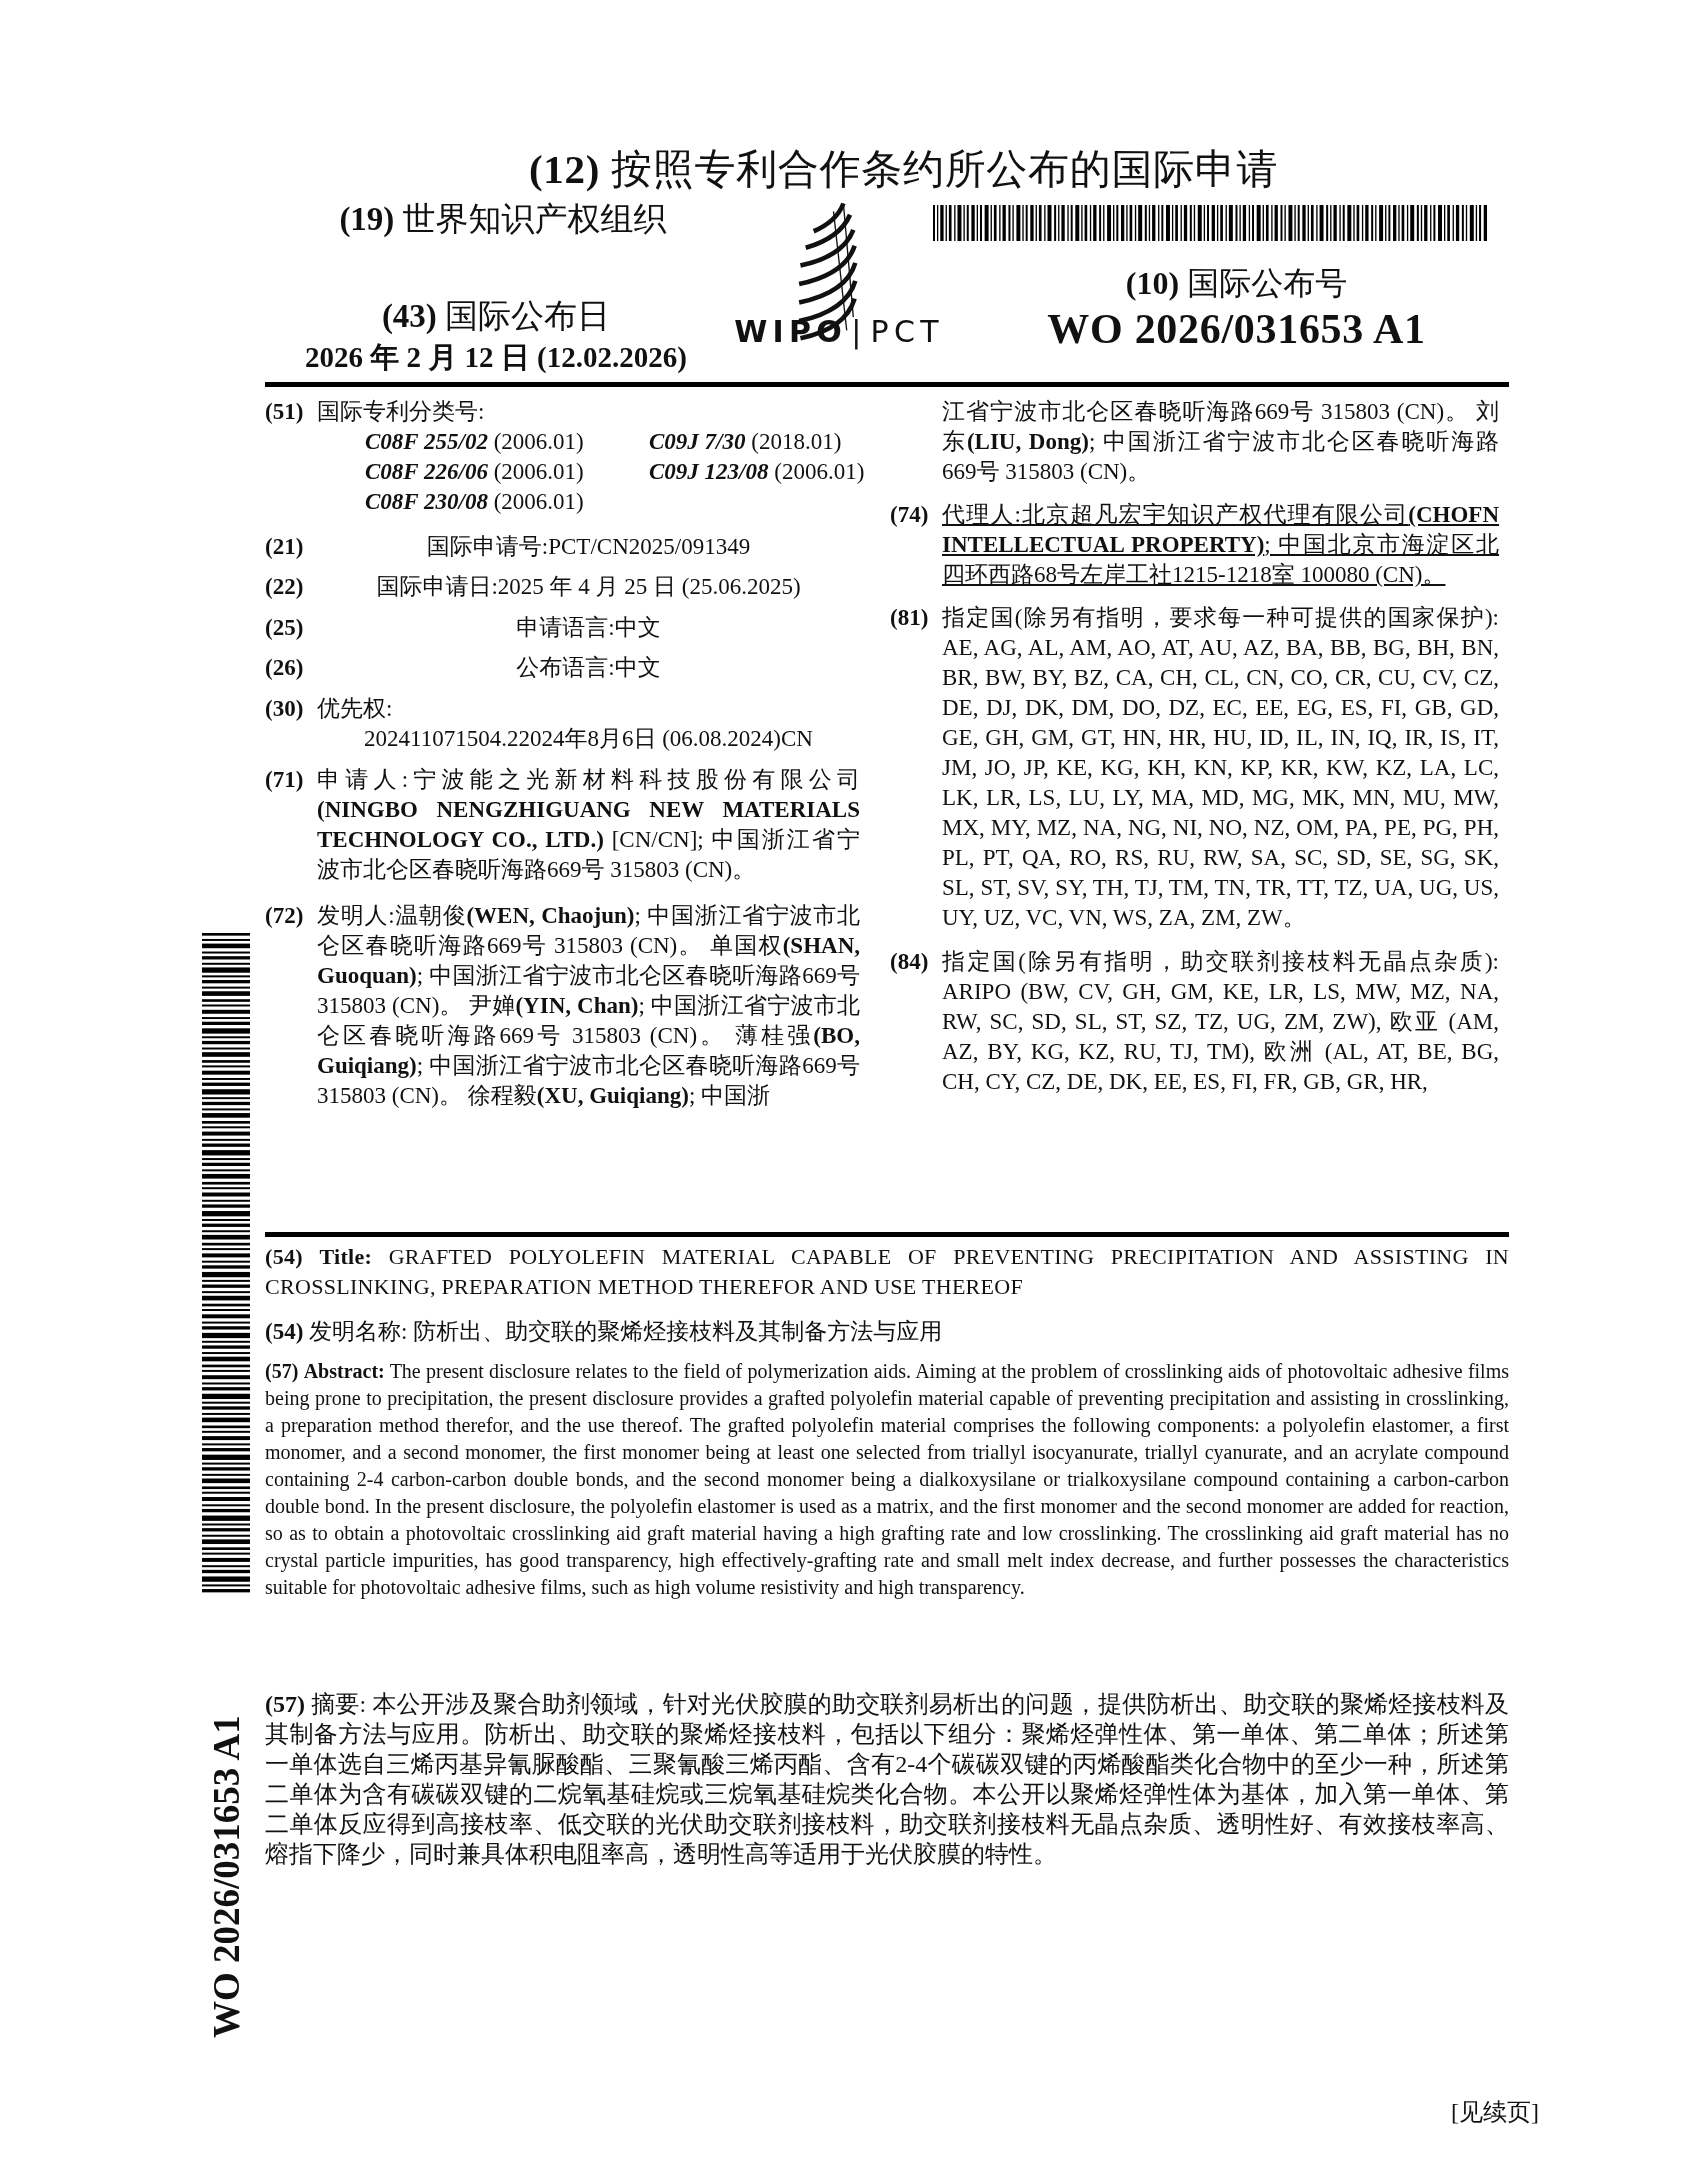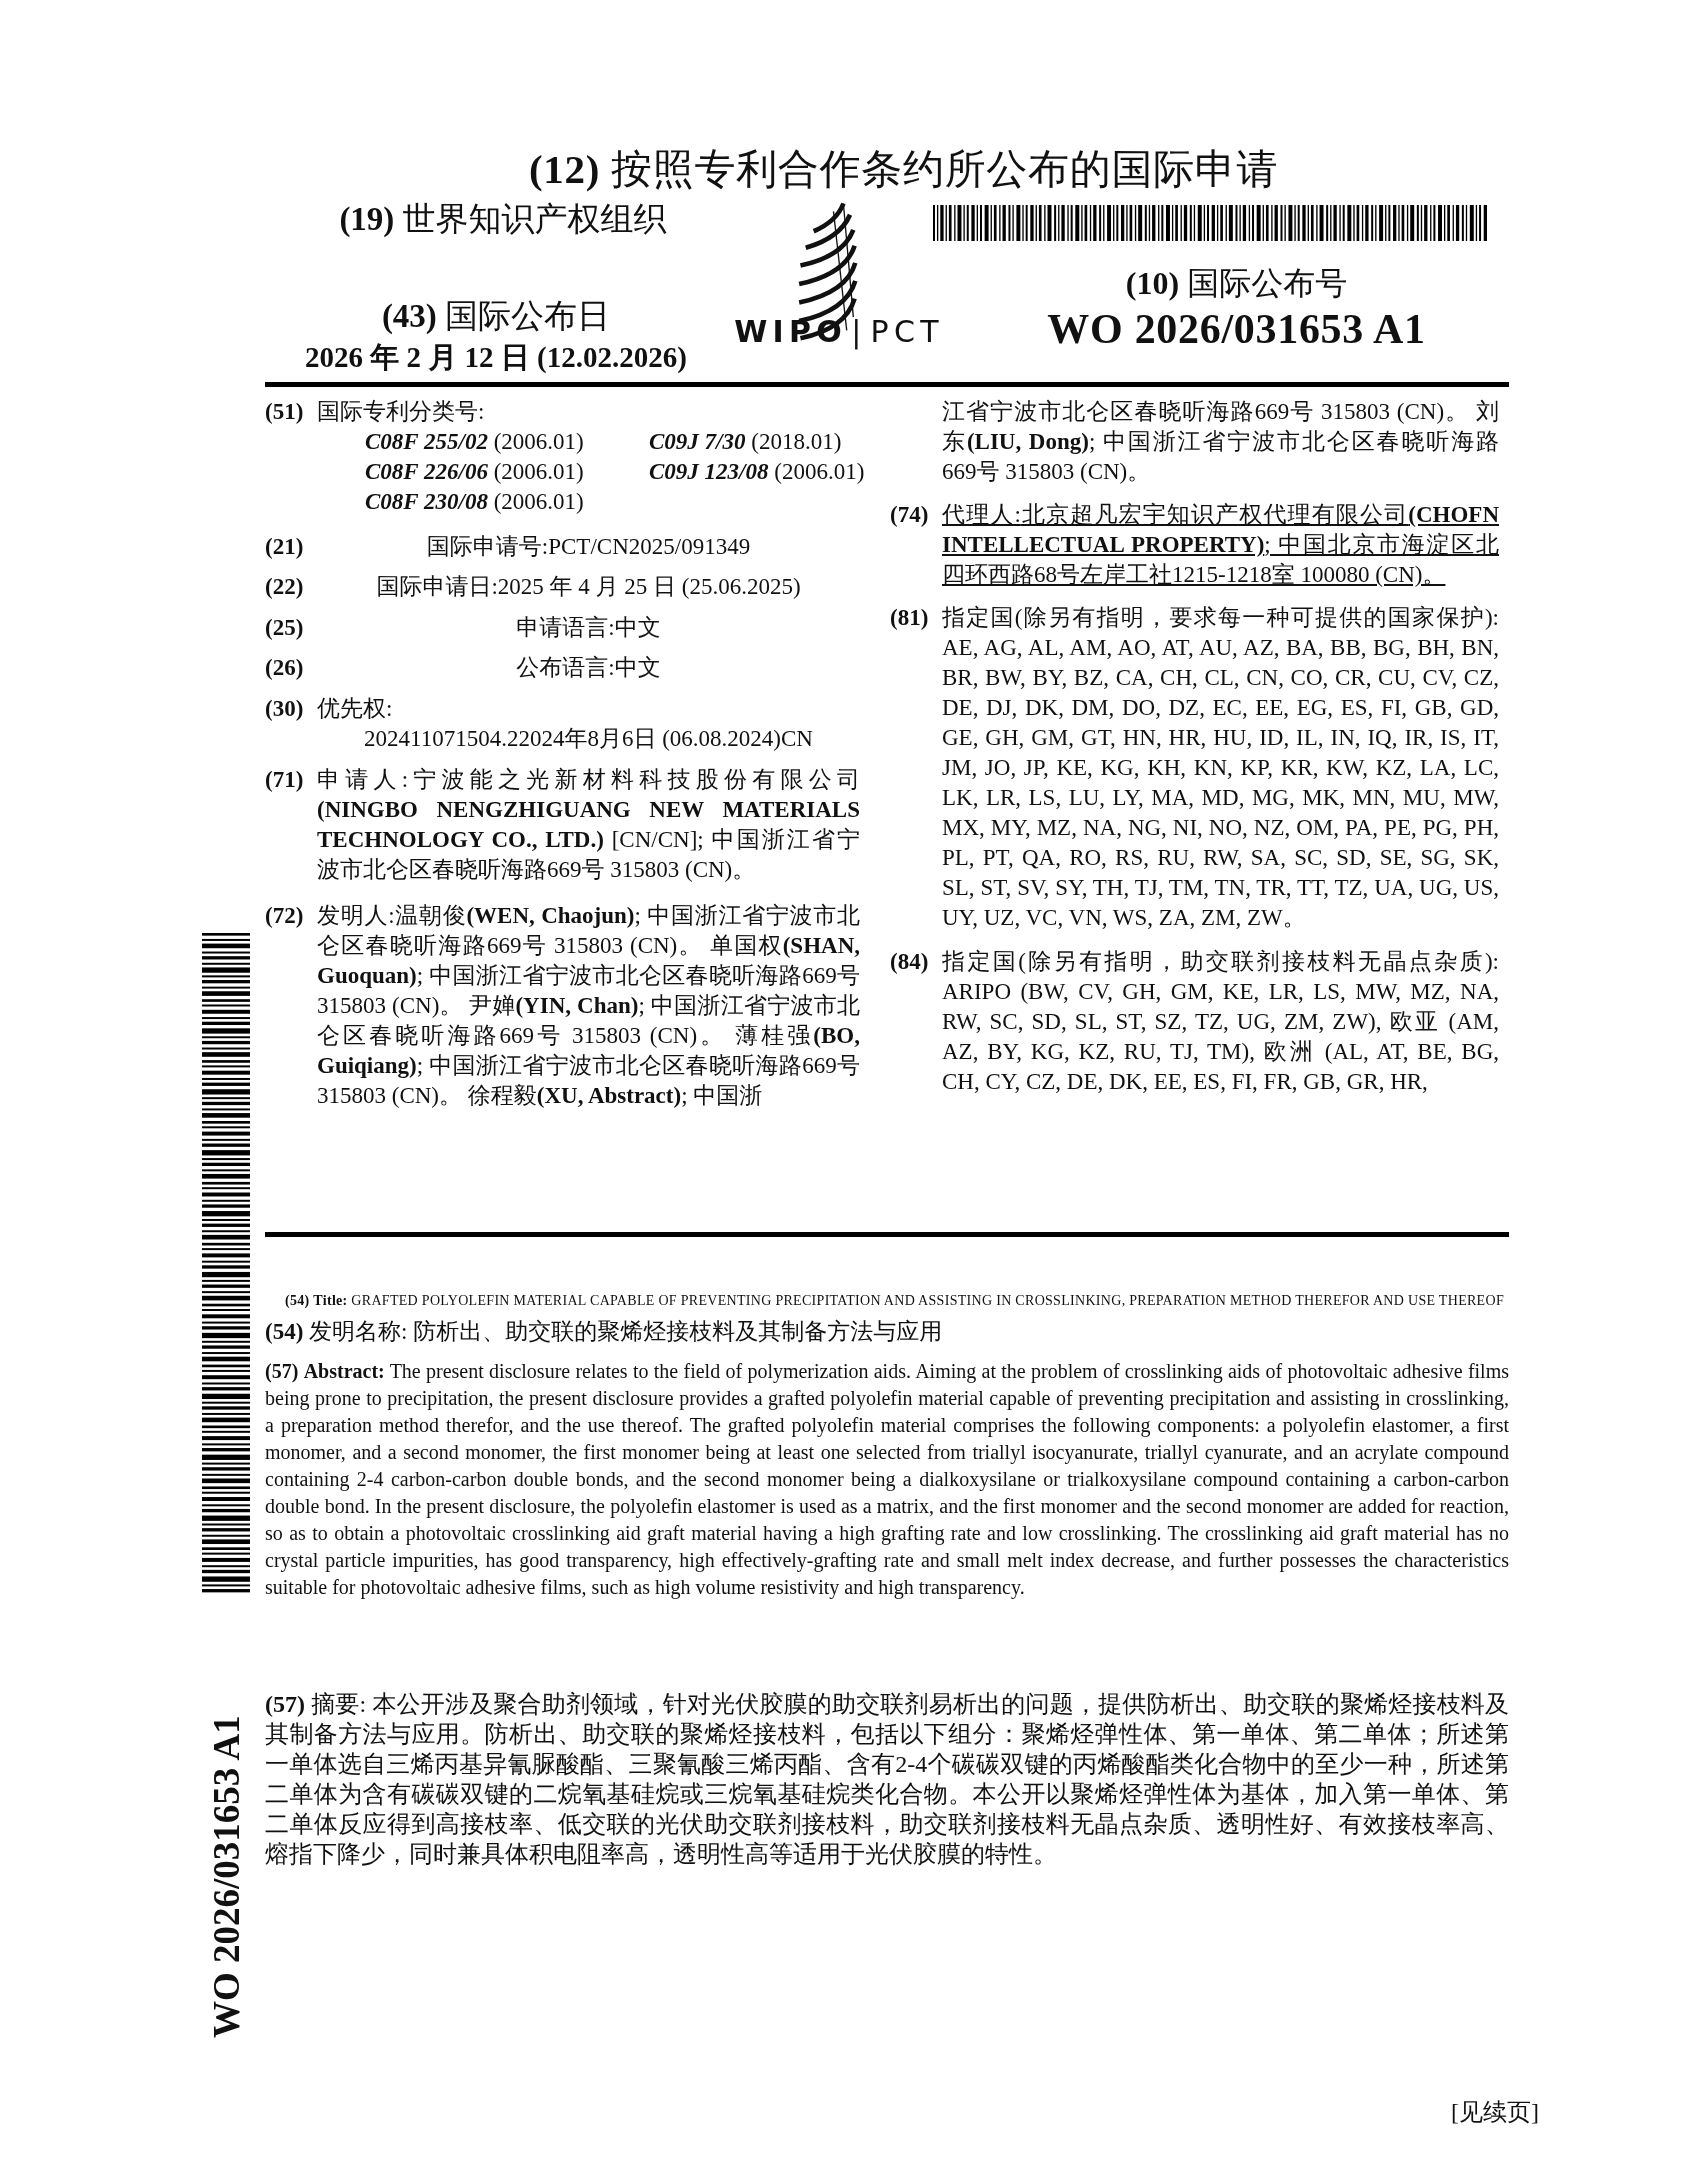--- a/index.html
+++ b/index.html
@@ -28,21 +28,21 @@
   #col-left { left: 265px; top: 397px; width: 595px; }
   #col-right { left: 890px; top: 397px; width: 609px; }
   .field { position: relative; padding-left: 52px; margin-bottom: 10.6px; }
   .field .code { position: absolute; left: 0; top: 0; font-weight: bold; }
   .row { display: flex; justify-content: center; }
   .ipc-grid { display: grid; grid-template-columns: 284px 291px; }
   .ipc-grid span.cls { font-weight: bold; font-style: italic; }
   .justify { text-align: justify; }
 
   
-  #title-en { left: 265px; top: 1286px; width: 1244px; font-size: 14px; line-height: 30px; text-align: justify; letter-spacing: 0.3px; margin-left: 20px; }
+  #title-en { left: 265px; top: 1242px; width: 1244px; font-size: 22px; line-height: 30px; text-align: justify; letter-spacing: 0.3px; }
   #title-zh { left: 265px; top: 1317px; width: 1244px; font-size: 23px; line-height: 30px; }
   #abstract-en { left: 265px; top: 1358px; width: 1244px; font-size: 20px; line-height: 27px; text-align: justify; }
   #abstract-zh { left: 265px; top: 1689px; width: 1244px; font-size: 24px; line-height: 30px; text-align: justify; }
 
   
   #barcode-side { left: 202px; top: 933px; width: 48px; height: 662px; }
   #side-pubno { left: 205px; top: 2038px; transform-origin: 0 0; transform: rotate(-90deg); font-size: 37px; font-weight: bold; white-space: nowrap; }
   #continued { left: 1409px; top: 2096px; font-size: 24px; margin-left: 42px; }
 </style>
 </head>
@@ -277,21 +277,21 @@
     <span class="code">(71)</span>
     <span>申请人:</span><span>宁波能之光新材料科技股份有限公司</span> <span class="b">(NINGBO NENGZHIGUANG NEW MATERIALS TECHNOLOGY CO., LTD.)</span> <span>[CN/CN]; 中国浙江省宁波市北仑区春晓听海路669号 315803 (CN)。</span>
   </div>
 
   <div class="field justify" style="margin-top:16px;">
     <span class="code">(72)</span>
     <span>发明人:</span><span>温朝俊</span><span class="b">(WEN, Chaojun)</span><span>; 中国浙江省宁波市北仑区春晓听海路669号 315803 (CN)。</span>
     <span>单国权</span><span class="b">(SHAN, Guoquan)</span><span>; 中国浙江省宁波市北仑区春晓听海路669号 315803 (CN)。</span>
     <span>尹婵</span><span class="b">(YIN, Chan)</span><span>; 中国浙江省宁波市北仑区春晓听海路669号 315803 (CN)。</span>
     <span>薄桂强</span><span class="b">(BO, Guiqiang)</span><span>; 中国浙江省宁波市北仑区春晓听海路669号 315803 (CN)。</span>
-    <span>徐程毅</span><span class="b">(XU, Abstract)</span><span>; 中国浙</span>
+    <span>徐程毅</span><span class="b">(XU, Guiqiang)</span><span>; 中国浙</span>
   </div>
 </div>
 
 <div id="col-right" class="col">
   <div class="field justify">
     <span>江省宁波市北仑区春晓听海路669号 315803 (CN)。</span>
     <span>刘东</span><span class="b">(LIU, Dong)</span><span>; 中国浙江省宁波市北仑区春晓听海路669号 315803 (CN)。</span>
   </div>
 
   <div class="field justify" style="margin-top:13.2px;text-decoration:underline;">

